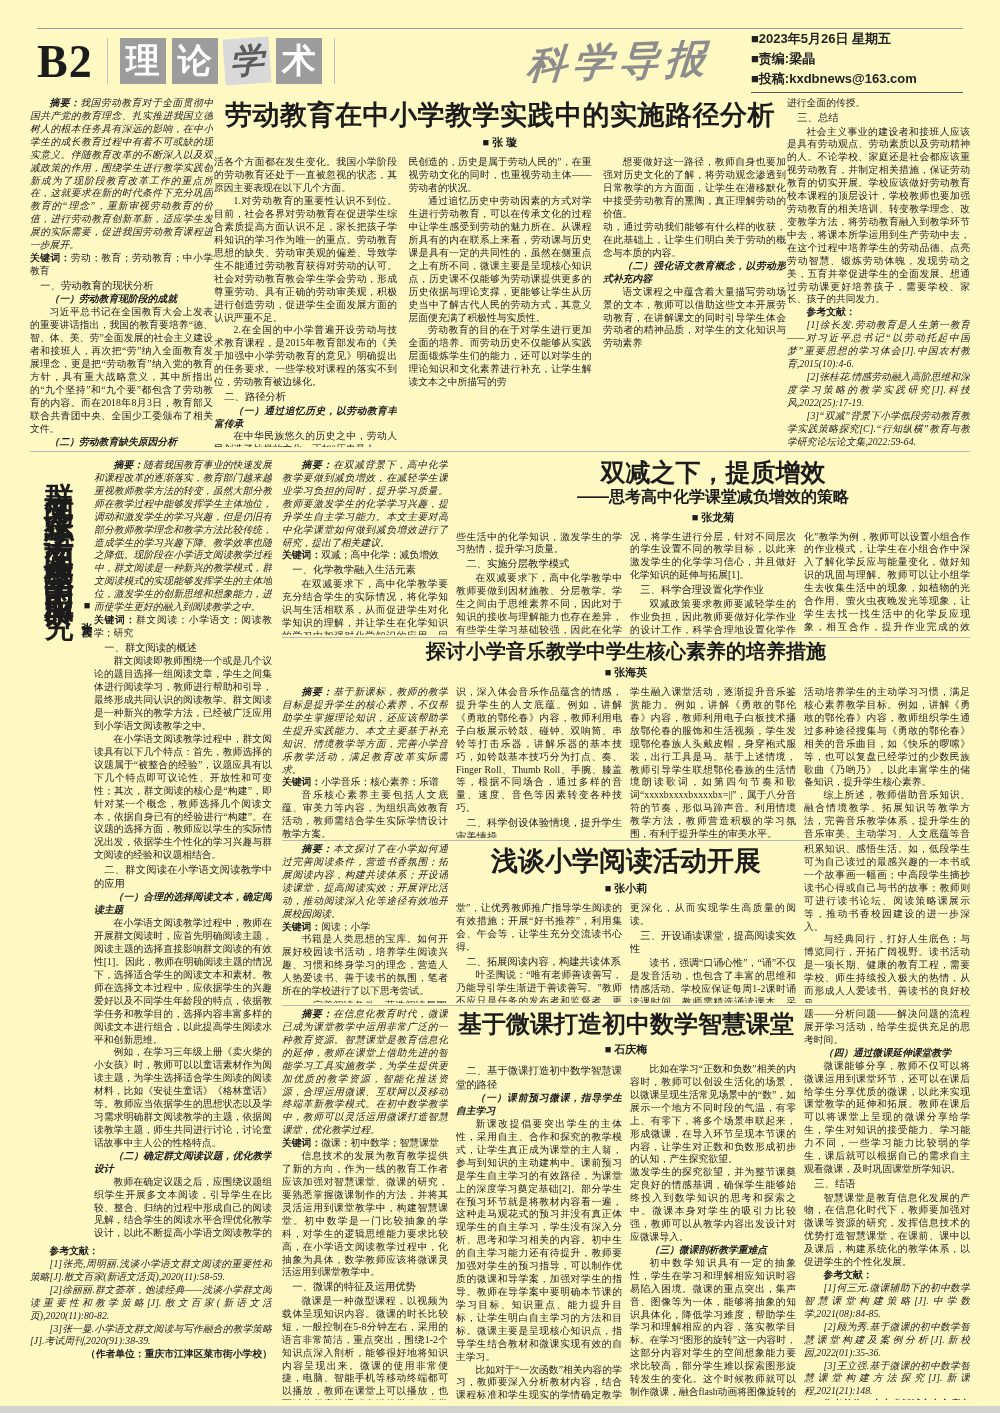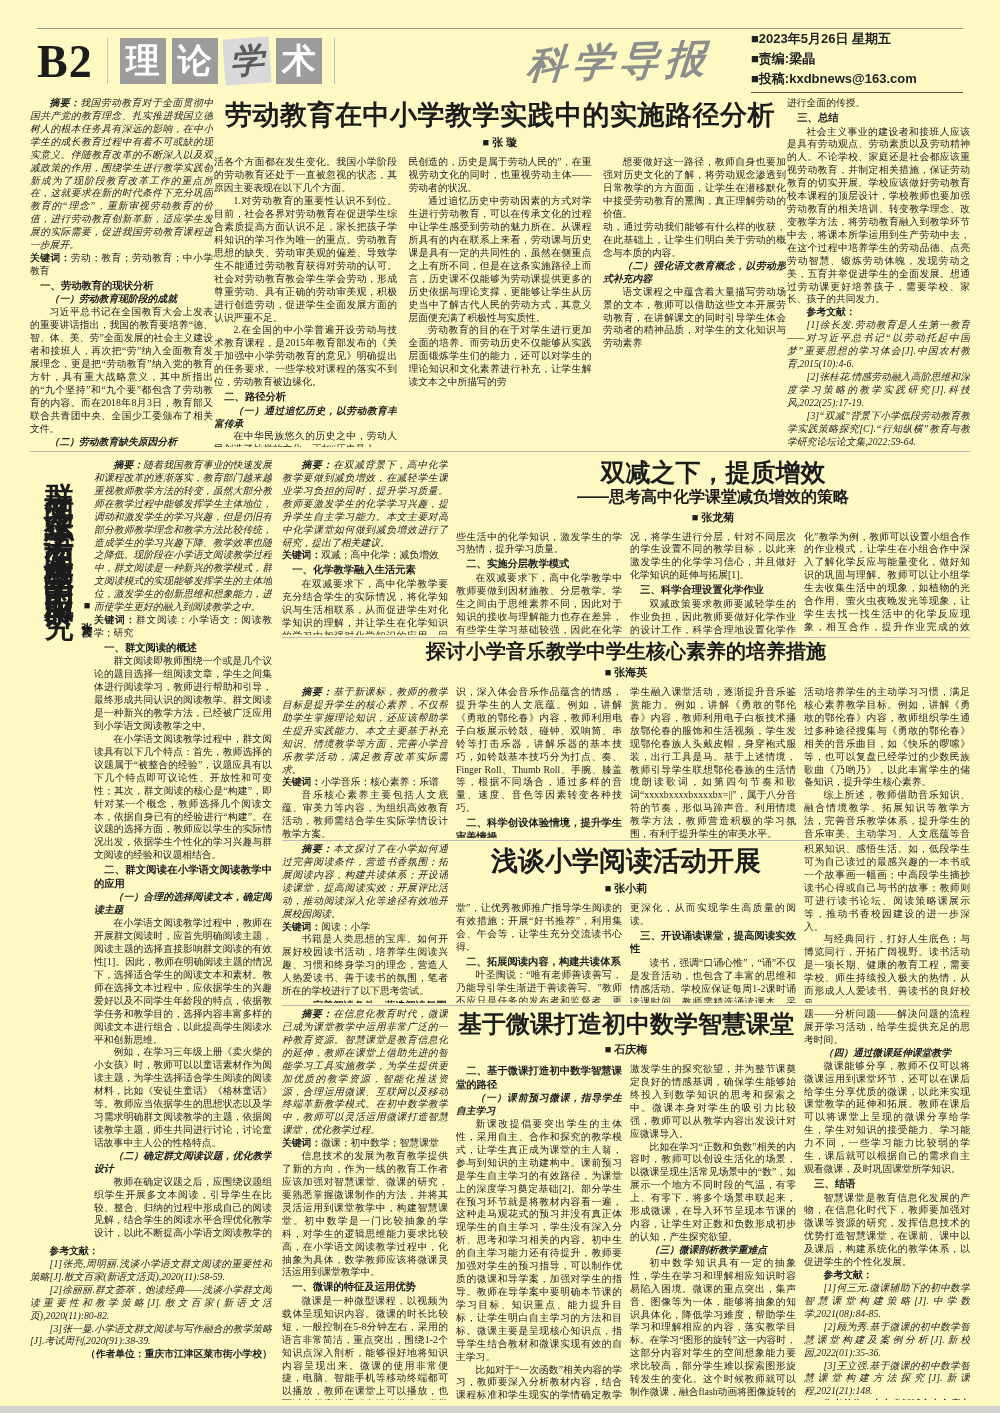--- a/index.html
+++ b/index.html
@@ -18,21 +18,21 @@
   .masthead{font-size:40px;font-weight:bold;font-style:italic;color:#8d8d8d;letter-spacing:6px;
             transform:skewX(-6deg) rotate(-2deg);margin-right:40px;}
   .info-block{width:212px;font-family:"Liberation Sans",sans-serif;font-size:13px;font-weight:bold;
               line-height:1.55;border-bottom:1px solid #555;padding-bottom:3px;color:#222;}
   
   .seg{font-size:9.8px;line-height:1.32;text-align:justify;}
   .seg-p{text-indent:2em;}
   .seg-pc{text-indent:0;}
   .seg-a{font-style:italic;text-indent:2em;}
   .seg-kw{font-weight:normal;}
-  .seg-h1{font-family:"Liberation Sans",sans-serif;font-weight:bold;font-size:10.3px;text-indent:1em;margin:1px 0;}
+  .seg-h1{font-family:"Liberation Sans",sans-serif;font-weight:normal;font-size:10.3px;text-indent:1em;margin:1px 0;}
   .seg-h2{font-weight:bold;font-style:italic;text-indent:2em;}
   .seg-refh{font-family:"Liberation Sans",sans-serif;font-weight:bold;text-indent:2em;}
   .seg-ref{font-style:italic;text-indent:2em;}
   .seg-unit{font-family:"Liberation Sans",sans-serif;font-weight:bold;text-align:right;}
   .col{overflow:hidden;}
   
   .band1{position:absolute;left:30px;right:30px;top:97px;height:350px;display:flex;justify-content:space-between;}
   .b1col{width:183px;height:350px;}
   .b1mid{width:572px;display:flex;flex-direction:column;}
   .b1title{font-family:"Liberation Sans",sans-serif;font-weight:bold;font-size:27px;text-align:center;
@@ -111,21 +111,21 @@
         <div class="col">
             <div class="seg seg-pc">活各个方面都在发生变化。我国小学阶段的劳动教育还处于一直被忽视的状态，其原因主要表现在以下几个方面。</div>
             <div class="seg seg-p">1.对劳动教育的重要性认识不到位。目前，社会各界对劳动教育在促进学生综合素质提高方面认识不足，家长把孩子学科知识的学习作为唯一的重点。劳动教育思想的缺失、劳动审美观的偏差、导致学生不能通过劳动教育获得对劳动的认可。社会对劳动教育教会学生学会劳动，形成尊重劳动、具有正确的劳动审美观，积极进行创造劳动，促进学生全面发展方面的认识严重不足。</div>
             <div class="seg seg-p">2.在全国的中小学普遍开设劳动与技术教育课程，是2015年教育部发布的《关于加强中小学劳动教育的意见》明确提出的任务要求。一些学校对课程的落实不到位，劳动教育被边缘化。</div>
             <div class="seg seg-h1">二、路径分析</div>
             <div class="seg seg-h2">（一）通过追忆历史，以劳动教育丰富传承</div>
             <div class="seg seg-p">在中华民族悠久的历史之中，劳动人民创造了灿烂的文化，正如“历史是人</div>
           </div>
         <div class="col">
             <div class="seg seg-pc">民创造的，历史是属于劳动人民的”，在重视劳动文化的同时，也重视劳动主体——劳动者的状况。</div>
-            <div class="seg seg-p">通过追忆历史中劳动因素的方式对学生进行劳动教育，可以在传承文化的过程中让学生感受到劳动的魅力所在。从课程所具有的内在联系上来看，劳动课与历史课是具有一定的共同性的，虽然在侧重点之上有所不同，但是在这条实施路径上而言，历史课不仅能够为劳动课提供更多的历史依据与理论支撑，更能够让学生从历史当中了解古代人民的劳动方式，其意义层面便充满了积极性与实质性。</div>
+            <div class="seg seg-p">通过追忆历史中劳动因素的方式对学生进行劳动教育，可以在传承文化的过程中让学生感受到劳动的魅力所在。从课程所具有的内在联系上来看，劳动课与历史课是具有一定的共同性的，虽然在侧重点之上有所不同，微课主要是呈现核心知识点，历史课不仅能够为劳动课提供更多的历史依据与理论支撑，更能够让学生从历史当中了解古代人民的劳动方式，其意义层面便充满了积极性与实质性。</div>
             <div class="seg seg-p">劳动教育的目的在于对学生进行更加全面的培养。而劳动历史不仅能够从实践层面锻炼学生们的能力，还可以对学生的理论知识和文化素养进行补充，让学生解读文本之中所描写的劳</div>
           </div>
         <div class="col">
             <div class="seg seg-p">想要做好这一路径，教师自身也要加强对历史文化的了解，将劳动观念渗透到日常教学的方方面面，让学生在潜移默化中接受劳动教育的熏陶，真正理解劳动的价值。</div>
             <div class="seg seg-pc">动，通过劳动我们能够有什么样的收获，在此基础上，让学生们明白关于劳动的概念与本质的内容。</div>
             <div class="seg seg-h2">（二）强化语文教育概念，以劳动形式补充内容</div>
             <div class="seg seg-p">语文课程之中蕴含着大量描写劳动场景的文本，教师可以借助这些文本开展劳动教育，在讲解课文的同时引导学生体会劳动者的精神品质，对学生的文化知识与劳动素养</div>
           </div>
       </div>
     </div>
@@ -266,22 +266,22 @@
         <div class="wk-title">基于微课打造初中数学智慧课堂</div>
         <div class="byline">■ 石庆梅</div>
         <div class="wk-cols">
           <div class="col rcol">
               <div class="seg seg-h1">二、基于微课打造初中数学智慧课堂的路径</div>
               <div class="seg seg-h2">（一）课前预习微课，指导学生自主学习</div>
               <div class="seg seg-p">新课改提倡要突出学生的主体性，采用自主、合作和探究的教学模式，让学生真正成为课堂的主人翁，参与到知识的主动建构中。课前预习是学生自主学习的有效路径，为课堂上的深度学习奠定基础[2]。部分学生在预习环节就是将教材内容看一遍，这种走马观花式的预习并没有真正体现学生的自主学习，学生没有深入分析、思考和学习相关的内容。初中生的自主学习能力还有待提升，教师要加强对学生的预习指导，可以制作优质的微课和导学案，加强对学生的指导。教师在导学案中要明确本节课的学习目标、知识重点、能力提升目标，让学生明白自主学习的方法和目标。微课主要是呈现核心知识点，指导学生结合教材和微课实现有效的自主学习。</div>
               <div class="seg seg-p">比如对于“一次函数”相关内容的学习，教师要深入分析教材内容，结合课程标准和学生现实的学情确定教学目标，录制微课。教师设计、制作的微课要能够带领学生经历一般规律的探索过程，探索一次函数的相关知识，围绕一次函数的概念、一次函数表达式等设计相应的学习活动，带领学生自主学习，初步把握相关的知识内容。</div>
             </div>
           <div class="col rcol">
+              <div class="seg seg-p">比如在学习“正数和负数”相关的内容时，教师可以创设生活化的场景，以微课呈现生活常见场景中的“数”，如展示一个地方不同时段的气温，有零上、有零下，将多个场景串联起来，形成微课，在导入环节呈现本节课的内容，让学生对正数和负数形成初步的认知，产生探究欲望。</div>
               <div class="seg seg-pc">激发学生的探究欲望，并为整节课奠定良好的情感基调，确保学生能够始终投入到数学知识的思考和探索之中。微课本身对学生的吸引力比较强，教师可以从教学内容出发设计对应微课导入。</div>
-              <div class="seg seg-p">比如在学习“正数和负数”相关的内容时，教师可以创设生活化的场景，以微课呈现生活常见场景中的“数”，如展示一个地方不同时段的气温，有零上、有零下，将多个场景串联起来，形成微课，在导入环节呈现本节课的内容，让学生对正数和负数形成初步的认知，产生探究欲望。</div>
               <div class="seg seg-h2">（三）微课剖析教学重难点</div>
               <div class="seg seg-p">初中数学知识具有一定的抽象性，学生在学习和理解相应知识时容易陷入困境。微课的重点突出，集声音、图像等为一体，能够将抽象的知识具体化，降低学习难度，帮助学生学习和理解相应的内容，落实教学目标。在学习“图形的旋转”这一内容时，这部分内容对学生的空间想象能力要求比较高，部分学生难以探索图形旋转发生的变化。这个时候教师就可以制作微课，融合flash动画将图像旋转的过程全方位展现出来，让学生观察、记录和总结图形旋转现象的特点，更好地掌握相关的知识内容。微课中还可以借助动态的变化过程详细讲解旋转中心、旋转角等要素，化抽象为直观，助力学生理解相关的概念。借助微课剖析重难点时，教师可以设计具有导向性的问题，遵循提出问</div>
             </div>
         </div>
       </div>
       <div class="col rcol">
           <div class="seg seg-pc">题——分析问题——解决问题的流程展开学习活动，给学生提供充足的思考时间。</div>
           <div class="seg seg-h2">（四）通过微课延伸课堂教学</div>
           <div class="seg seg-p">微课能够分享，教师不仅可以将微课运用到课堂环节，还可以在课后给学生分享优质的微课，以此来实现课堂教学的延伸和拓展。教师在课后可以将课堂上呈现的微课分享给学生，学生对知识的接受能力、学习能力不同，一些学习能力比较弱的学生，课后就可以根据自己的需求自主观看微课，及时巩固课堂所学知识。</div>
           <div class="seg seg-h1">三、结语</div>

